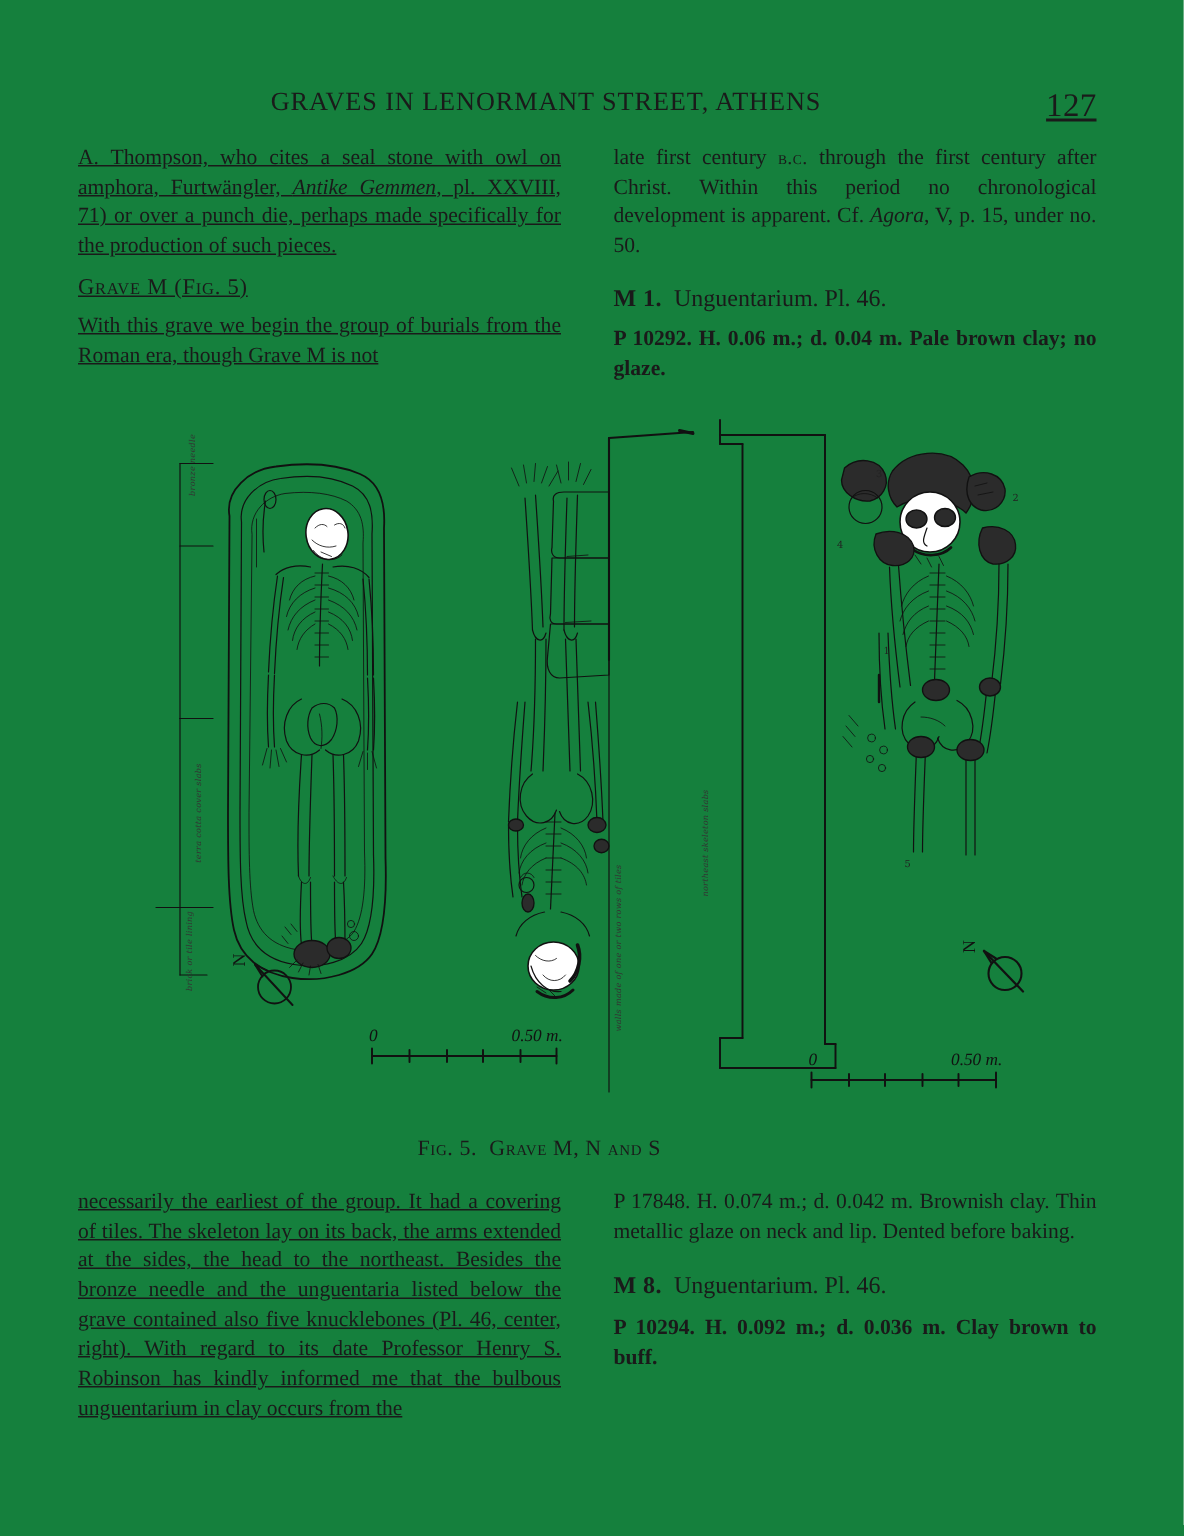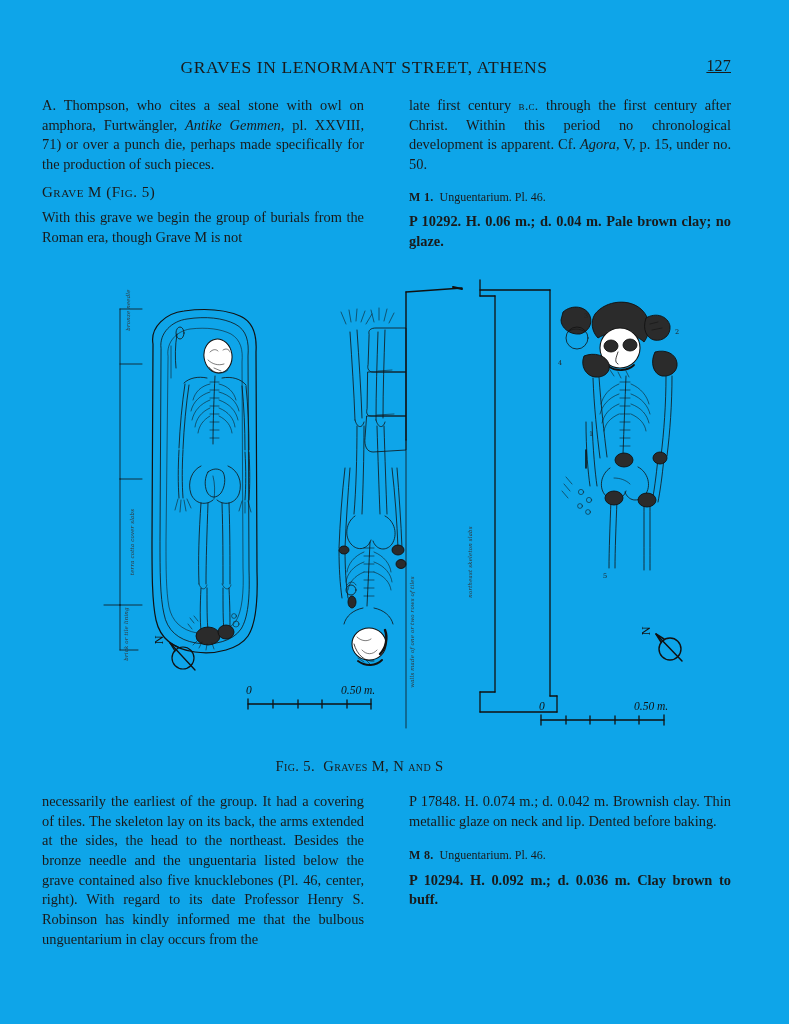--- a/index.html
+++ b/index.html
@@ -12,21 +12,21 @@
     height: 1024px;
     position: relative;
     font-family: "Liberation Serif", "DejaVu Serif", serif;
     color: #1a1a1a;
     overflow: hidden;
   }
   .page {
     position: absolute;
     left: 0; top: 0;
     width: 789px; height: 1024px;
-    background: #0ea5e9;
+    background: #15803d;
   }
 
   
   .running-head {
     position: absolute;
     left: 58px;
     top: 57px;
     width: 673px;
     height: 24px;
   }
@@ -37,35 +37,35 @@
     text-align: center;
     font-size: 17.5px;
     letter-spacing: 0.6px;
     font-variant: small-caps;
     white-space: nowrap;
   }
   .rh-page {
     position: absolute;
     right: 0;
     top: 0;
-    font-size: 16px;
+    font-size: 22px;
     letter-spacing: 0.2px;
     text-decoration: underline;
   }
 
   
   .col {
     position: absolute;
     width: 322px;
     font-size: 14.4px;
     line-height: 1.365;
     text-align: justify;
     text-justify: inter-word;
   }
-  .col-left  { left: 42px; }
+  .col-left  { left: 52px; text-decoration: underline; }
   .col-right { left: 409px; }
 
   .top-left   { top: 96px; }
   .top-right  { top: 96px; }
   .bot-left   { top: 792px; }
   .bot-right  { top: 792px; }
 
   p.para {
     margin: 0 0 0 0;
     text-align: justify;
@@ -73,21 +73,21 @@
 
   .grave-head {
     margin: 7px 0 6px 0;
     text-align: left;
     font-size: 15px;
     font-variant: small-caps;
     letter-spacing: 0.5px;
   }
   .entry-head {
     margin: 0 0 7px 0;
-    font-size: 12px;
+    font-size: 16px;
   }
   .entry-head b { letter-spacing: 0.3px; }
   .entry-body {
     margin: 0 0 16px 0;
     text-align: justify;
   }
   .entry-body:last-child { margin-bottom: 0; font-weight: bold; }
   i { font-style: italic; }
   .sc { font-variant: small-caps; font-size: 0.93em; letter-spacing: .3px;}
 
@@ -462,21 +462,21 @@
         <path class="ink" stroke-width="1.3" d="M483 448 L606 448"></path>
         <path class="ink" stroke-width="1.3" d="M483 443 L483 453 M508 444 L508 452 M532 444 L532 452 M557 444 L557 452 M581 444 L581 452 M606 443 L606 453"></path>
         <text class="scale-txt" x="481" y="438">0</text>
         <text class="scale-txt" x="576" y="438">0.50 m.</text>
       </g>
     </svg>
   </div>
 
   <div class="fig-caption">
     <span class="capnum">Fig. 5.</span>
-    &nbsp;<span>Graves M, N and S</span>
+    &nbsp;<span>Grave M, N and S</span>
   </div>
 
   <div class="col col-left bot-left">
     <p class="para">necessarily the earliest of the group. It had a covering of tiles. The skeleton lay on its back, the arms extended at the sides, the head to the northeast. Besides the bronze needle and the unguentaria listed below the grave contained also five knucklebones (Pl. 46, center, right). With regard to its date Professor Henry S. Robinson has kindly informed me that the bulbous unguentarium in clay occurs from the</p>
   </div>
 
   <div class="col col-right bot-right">
     <p class="entry-body">P 17848. H. 0.074 m.; d. 0.042 m. Brownish clay. Thin metallic glaze on neck and lip. Dented before baking.</p>
 
     <p class="entry-head"><b>M 8.</b>&nbsp;&nbsp;<span>Unguentarium. Pl. 46.</span></p>

